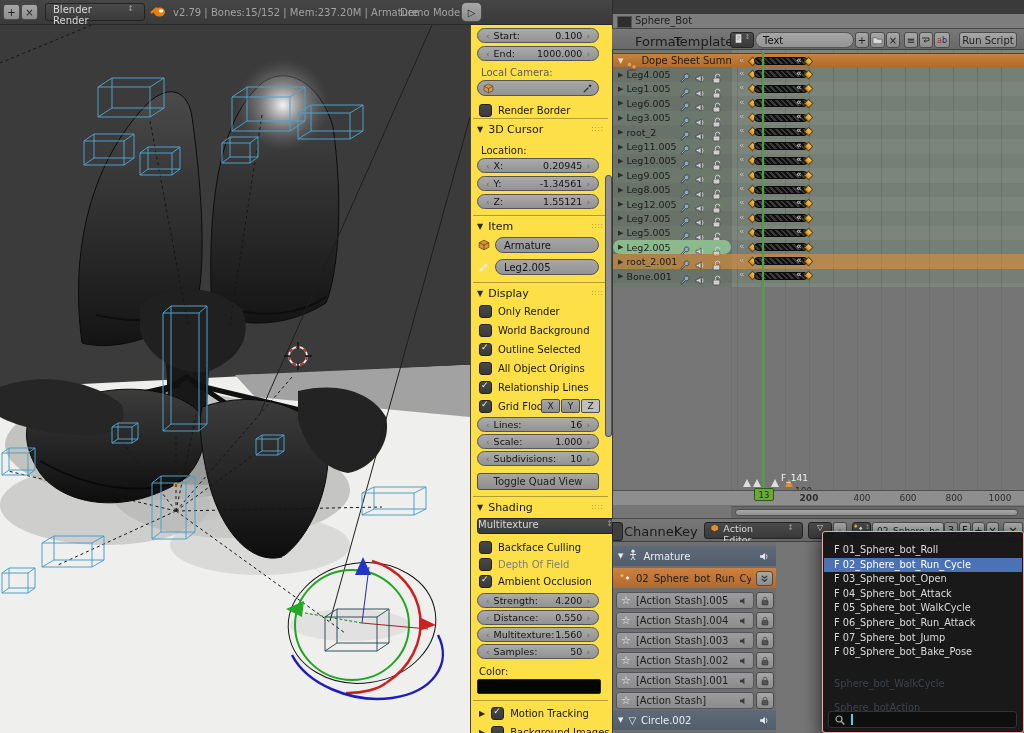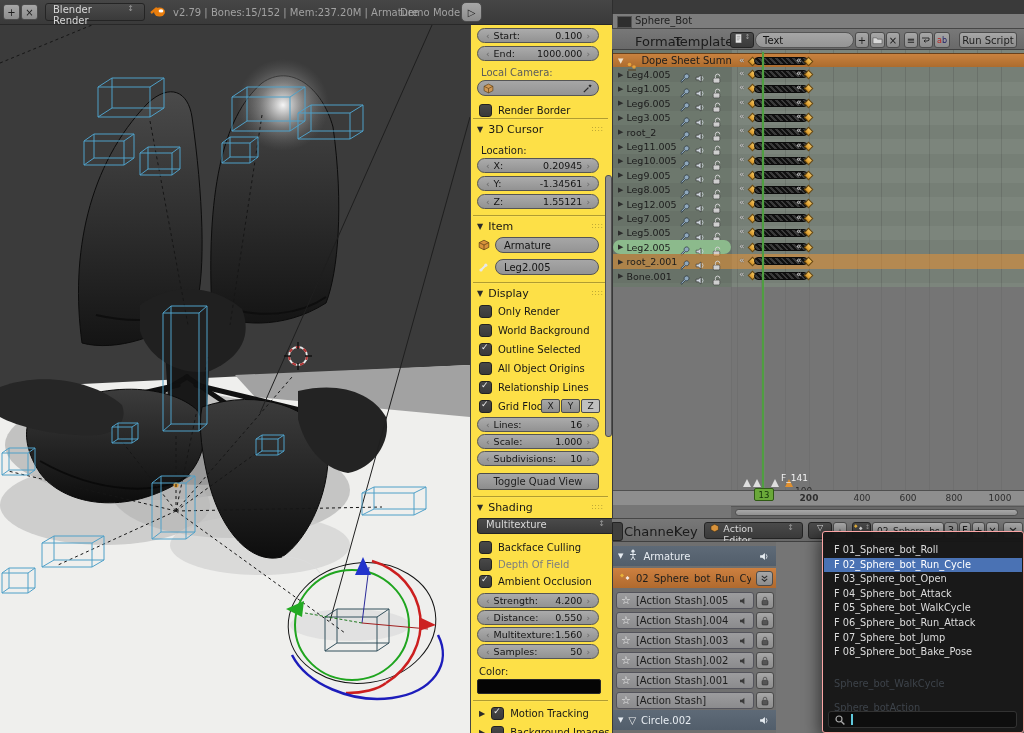--- a/index.html
+++ b/index.html
@@ -411,21 +411,21 @@
     <div class="btn abs" style="left:6px;top:448px;width:122px;height:17px;">
       <span>Toggle Quad View</span>
     </div>
 
     <div class="sep" style="top:471px;"></div>
     <div class="phead" style="top:476px;">
       <span class="tri-d">▼</span>
       <span>Shading</span>
       <span class="dots">∷∷</span>
     </div>
-    <div class="dark abs" style="left:6px;top:493px;width:140px;height:16px;padding:0 8px;">
+    <div class="dark abs" style="left:6px;top:493px;width:140px;height:16px;padding:0 0;">
       <span>Multitexture</span>
       <span class="updn">↕</span>
     </div>
     <div>
 
         <div class="cb-row shd" style="top: 515px;">
           <span class="cb"></span>
           <span class="cb-lbl">Backface Culling</span>
         </div>
 

